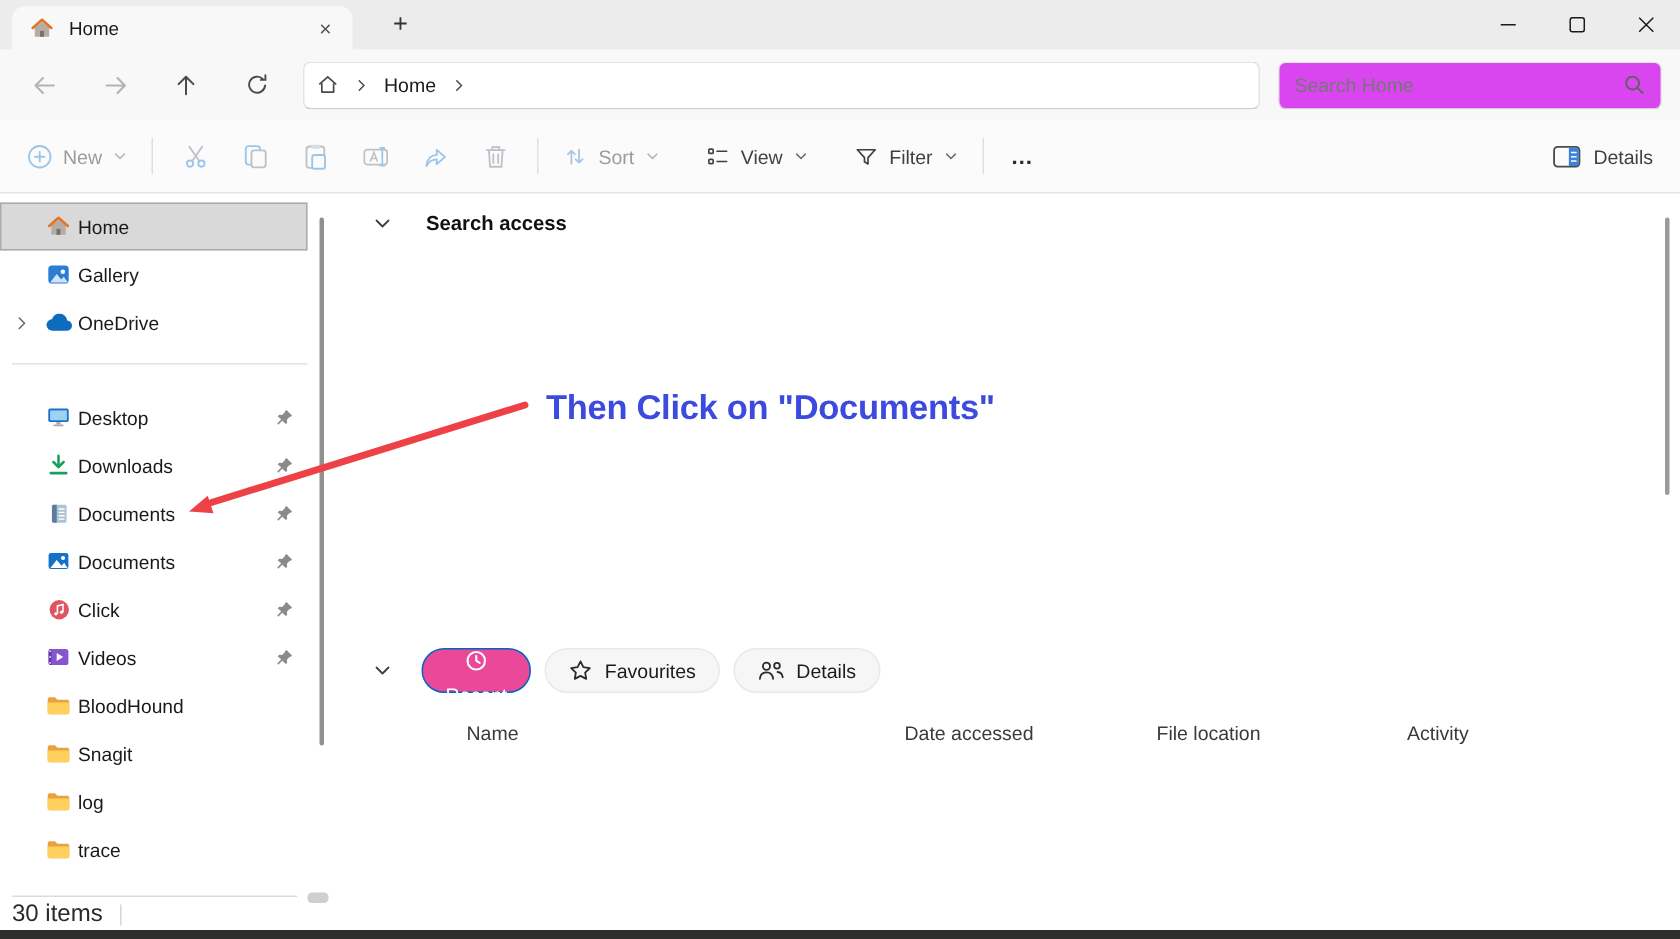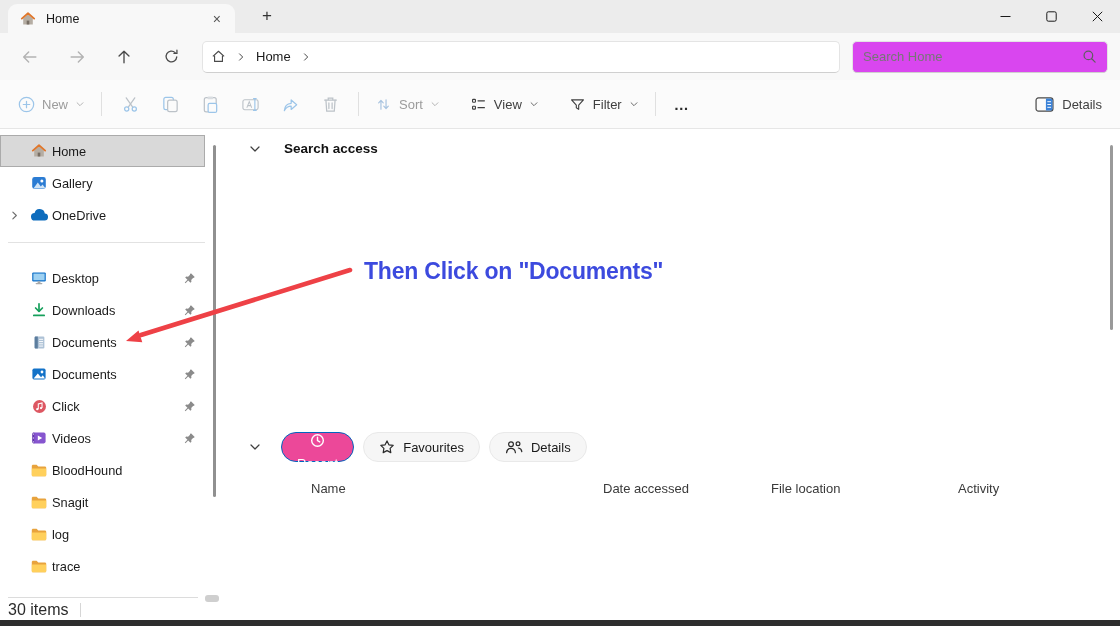--- a/index.html
+++ b/index.html
@@ -60,21 +60,21 @@
   .section-row { position:absolute; display:flex; align-items:center; }
   .qa-row { left:26px; top:12px; }
   .qa-label { margin-left:22px; font-size:13.5px; font-weight:bold; color:#111; }
   .pill-row { left:26px; top:303px; }
   .pills { display:flex; gap:9px; margin-left:19px; }
   .pill { height:30px; border-radius:16px; display:flex; align-items:center; gap:8px; padding:0 15px;
           background:#f6f6f6; border:1px solid #e9e9e9; font-size:13px; color:#1a1a1a; }
   .pill.active { background:#ec4899; border-color:#0066bf; color:#fff;flex-direction:column; }
   .col-headers { position:absolute; top:352px; left:0; width:100%; font-size:13px; color:#3a3a3a; }
   .col { position:absolute; top:0; }
-  .col-name { left:89px; } .col-date { left:381px; } .col-loc { left:549px; } .col-act { left:716px;margin-left:20px; }
+  .col-name { left:89px; } .col-date { left:381px; } .col-loc { left:549px; } .col-act { left:716px; }
 
   
   .annotation { position:absolute; left:364px; top:258px; font-size:23px; font-weight:bold;
                 color:#3c4ade; letter-spacing:-0.2px; white-space:nowrap; }
   .arrow-overlay { position:absolute; left:0; top:0; width:1120px; height:626px; pointer-events:none; z-index:40; }
 
   
   .statusbar { position:relative; height:20px; background:#fff; display:flex; align-items:center; }
   .side-bottom-line { position:absolute; left:8px; top:-3px; width:190px; height:1px; background:#dcdcdc; }
   .scroll-corner { position:absolute; left:205px; top:-5px; width:14px; height:7px; background:#cfcfcf; border-radius:3px; }

